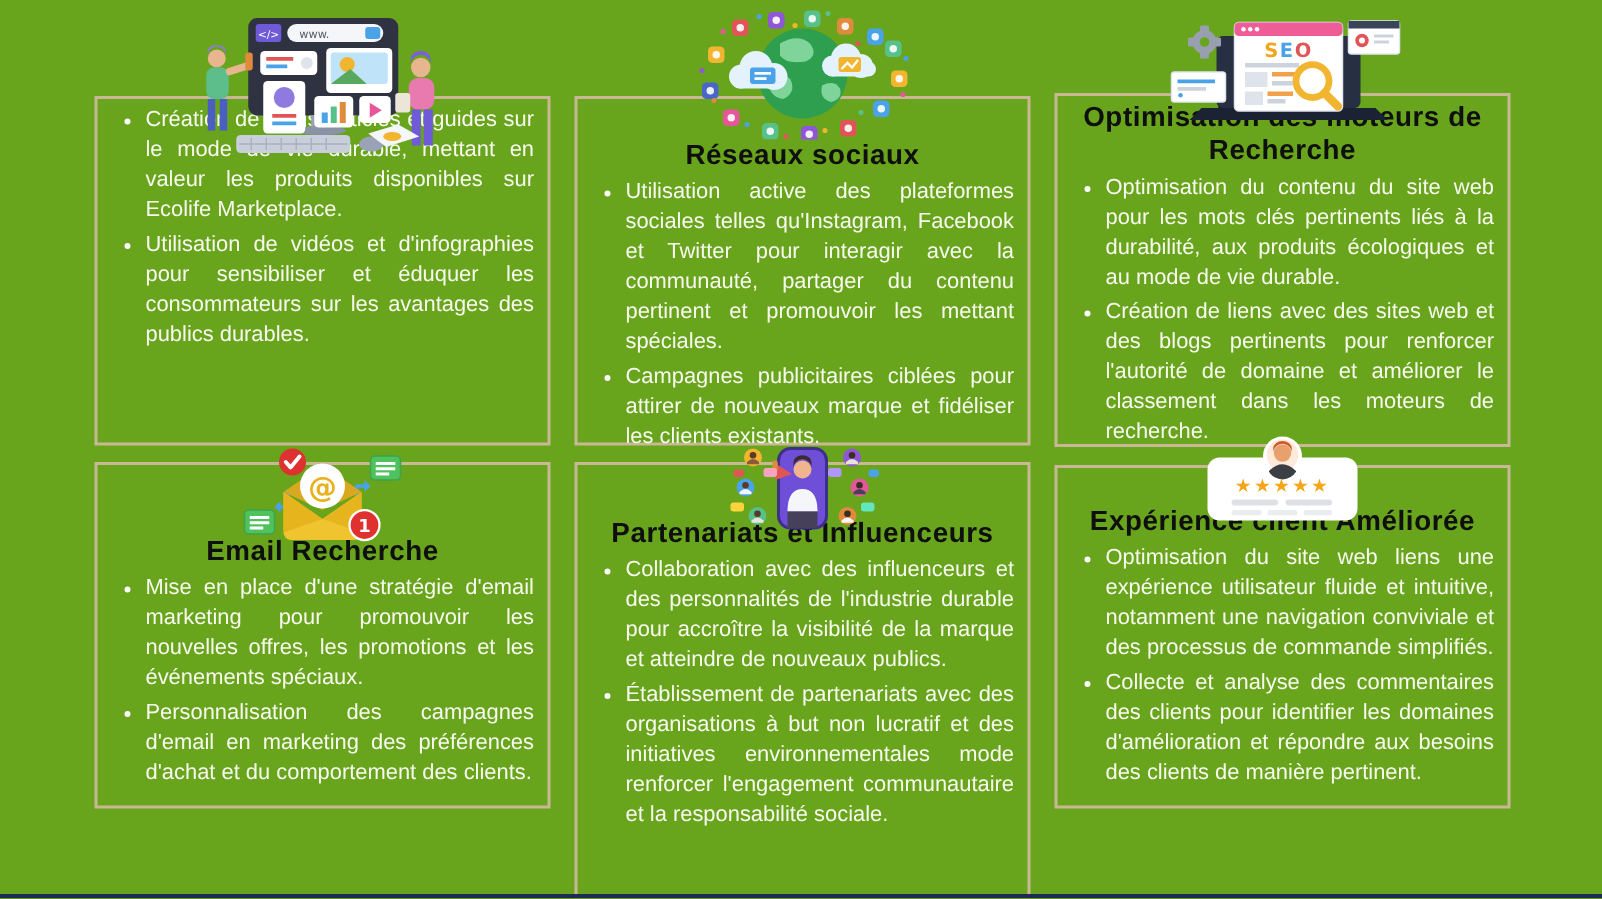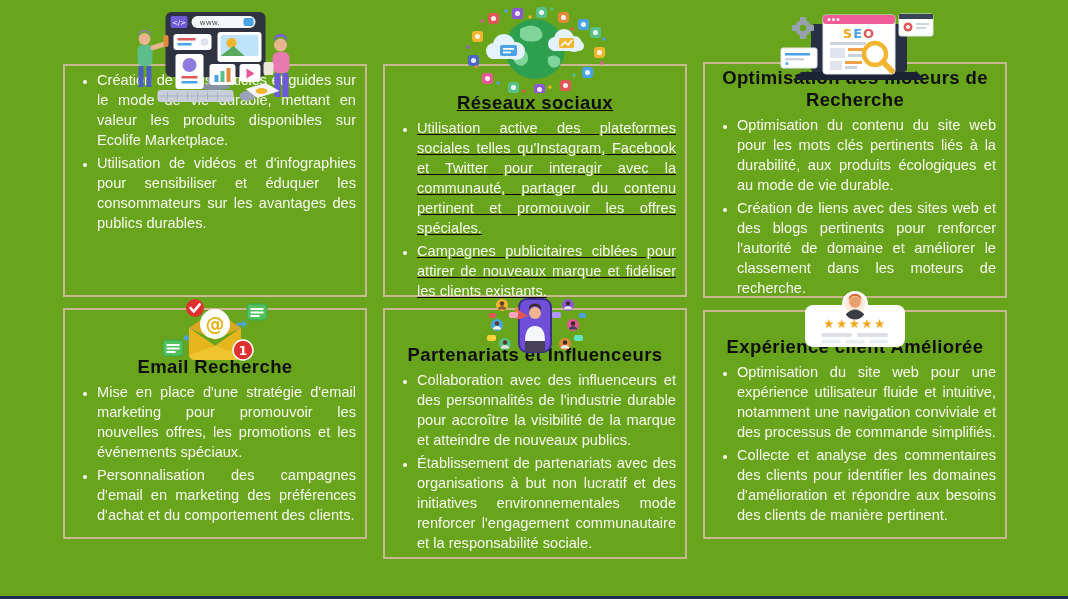--- a/index.html
+++ b/index.html
@@ -5,24 +5,24 @@
   html,body { margin:0; padding:0; background:#69a41d; }
   .board {
     position:relative; width:1068px; height:599px; background:#69a41d;
     font-family:"Liberation Sans", sans-serif; overflow:hidden;
   }
   .card {
     position:absolute; width:304px; border:2px solid #c8b894;
     box-sizing:border-box; padding:0 9px;
   }
   #card1 { left:63px;  top:64px;  height:233px; }
-  #card2 { left:383px; top:64px;  height:233px;text-decoration:underline; }
+  #card2 { left:383px; top:64px;  height:233px; }
   #card3 { left:703px; top:62px;  height:236px; }
   #card4 { left:63px;  top:308px; height:231px; }
-  #card5 { left:383px; top:308px; height:251px; }
+  #card5 { left:383px; top:308px; height:291px; }
   #card6 { left:703px; top:310px; height:229px; }
 
   .icon-abs { position:absolute; left:50%; transform:translateX(-50%); z-index:2; line-height:0; }
   #card1 .icon-abs { top:-59px; }
   #card2 .icon-abs { top:-61px; }
   #card3 .icon-abs { top:-54px;text-align:right; }
   #card4 .icon-abs { top:-12px; }
   #card5 .icon-abs { top:-13px; }
   #card6 .icon-abs { top:-23px; }
 
@@ -185,21 +185,21 @@
           <circle cx="64" cy="86" r="1.7" fill="#e05656"></circle>
             <circle cx="90" cy="82" r="1.7" fill="#f2b530"></circle>
           <circle cx="114" cy="70" r="1.7" fill="#58c08a"></circle>
             <circle cx="142" cy="58" r="1.7" fill="#e8569a"></circle>
           <circle cx="144" cy="34" r="1.7" fill="#4aa3e8"></circle>
         </g>
       </svg>
     </div>
     <h2 class="card-title">Réseaux sociaux</h2>
     <ul class="bullets">
-      <li>Utilisation active des plateformes sociales telles qu'Instagram, Facebook et Twitter pour interagir avec la communauté, partager du contenu pertinent et promouvoir les offres spéciales.</li>
+      <li>Utilisation active des plateformes sociales telles qu'Instagram, Facebook et Twitter pour interagir avec la communauté, partager du contenu pertinent et promouvoir les mettant spéciales.</li>
       <li>Campagnes publicitaires ciblées pour attirer de nouveaux marque et fidéliser les clients existants.</li>
     </ul>
   </div>
 
   <div class="card" id="card3">
     <div class="icon-abs">
       <svg width="160" height="72" viewBox="0 0 160 72">
         <rect x="36" y="14" width="96" height="48" rx="4" fill="#273043"></rect>
         <path d="M26 62 h116 l8 8 H18 z" fill="#1a2233"></path>
         <g fill="#98a0b0">
@@ -339,19 +339,19 @@
         <text x="62" y="39" text-anchor="middle" font-size="12.5" letter-spacing="1.5" fill="#f5a518">★★★★★</text>
         <rect x="28" y="44" width="31" height="4" rx="2" fill="#dde1e6"></rect>
         <rect x="64" y="44" width="31" height="4" rx="2" fill="#dde1e6"></rect>
         <rect x="28" y="51" width="20" height="3.5" rx="1.75" fill="#e9edf1"></rect>
         <rect x="52" y="51" width="20" height="3.5" rx="1.75" fill="#e9edf1"></rect>
         <rect x="76" y="51" width="19" height="3.5" rx="1.75" fill="#e9edf1"></rect>
       </svg>
     </div>
     <h2 class="card-title">Expérience client Améliorée</h2>
     <ul class="bullets">
-      <li>Optimisation du site web pour une expérience utilisateur fluide et intuitive, notamment une navigation conviviale et des processus de commande simplifiés.</li>
+      <li>Optimisation du site web liens une expérience utilisateur fluide et intuitive, notamment une navigation conviviale et des processus de commande simplifiés.</li>
       <li>Collecte et analyse des commentaires des clients pour identifier les domaines d'amélioration et répondre aux besoins des clients de manière pertinent.</li>
     </ul>
   </div>
 
   <div class="bottom-bar"></div>
 </div>
 
 </body></html>

